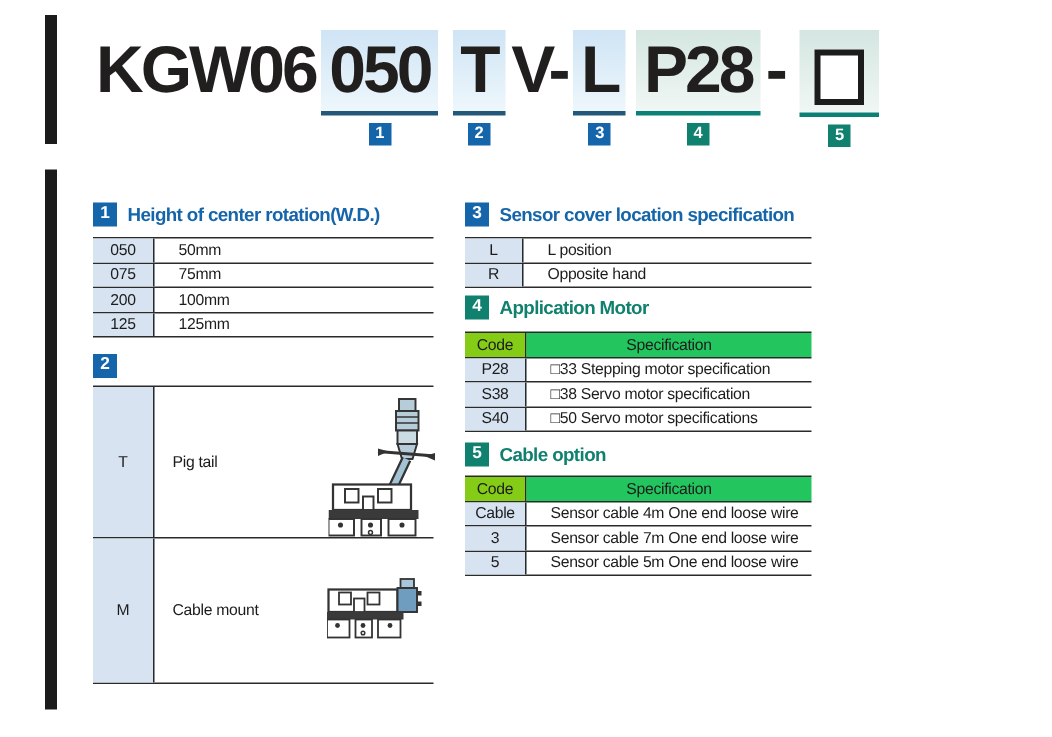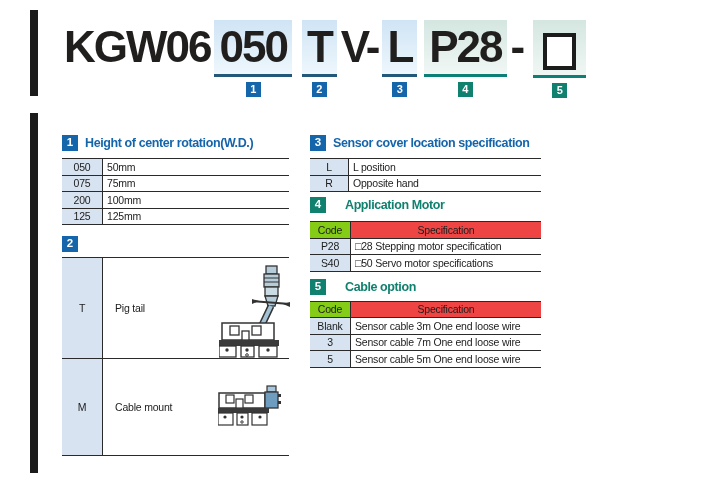--- a/index.html
+++ b/index.html
@@ -37,31 +37,31 @@
 
   .sec-heading { display:flex; align-items:center; gap:7px; height:16px; }
   .sec-num {
     width:16px; height:16px; flex:0 0 16px; color:#fff; font-size:11.5px; font-weight:bold;
     display:flex; align-items:center; justify-content:center; line-height:1;
   }
   .sec-title { font-weight:bold; font-size:12.5px; letter-spacing:-0.4px; white-space:nowrap; }
   .blue-head .sec-num { background:#1565ab; }
   .blue-head .sec-title { color:#1565ab; }
   .teal-head .sec-num { background:#10806f; }
-  .teal-head .sec-title { color:#10806f;margin-left:12px; }
+  .teal-head .sec-title { color:#10806f; }
 
   .spec-table { border-top:1.5px solid #2a2a2a; }
   .trow { display:flex; align-items:stretch; border-bottom:1.5px solid #2a2a2a; height:15.5px; font-size:10.5px; letter-spacing:-0.2px; }
   .cell-code {
     width:40px; flex:0 0 40px; background:#d7e3f1; border-right:1.5px solid #2a2a2a;
     display:flex; align-items:center; justify-content:center;
   }
-  .cell-spec { flex:1; display:flex; align-items:center; padding-left:4px; }
+  .cell-spec { flex:1; display:flex; align-items:center; padding-left:16px; }
   .hdr-row .cell-code { background:#84cc16; }
-  .hdr-row .cell-spec { background:#ef4444; justify-content:center; padding-left:0; }
+  .hdr-row .cell-spec { background:#22c55e; justify-content:center; padding-left:0; }
   .sensor-table .cell-code { width:38px; flex:0 0 38px; }
 
   .m-h1 { margin-top:5px; }
   .m-t1 { margin-top:7px; }
   .m-h2 { margin-top:11px; }
   .m-t2 { margin-top:5px; }
   .m-h4 { margin-top:5px; }
   .m-t4 { margin-top:8px; }
   .m-h5 { margin-top:7px; }
   .m-t5 { margin-top:6px; }
@@ -247,40 +247,44 @@
     <div class="sec-num">4</div>
     <div class="sec-title">Application Motor</div>
   </div>
   <div class="spec-table m-t4">
     <div class="trow hdr-row">
       <div class="cell-code">Code</div>
       <div class="cell-spec">Specification</div>
     </div>
     <div class="trow">
       <div class="cell-code">P28</div>
-      <div class="cell-spec">□28 Stepping motor specification</div>
+      <div class="cell-spec">□33 Stepping motor specification</div>
+    </div>
+    <div class="trow">
+      <div class="cell-code">S38</div>
+      <div class="cell-spec">□38 Servo motor specification</div>
     </div>
     <div class="trow">
       <div class="cell-code">S40</div>
       <div class="cell-spec">□50 Servo motor specifications</div>
     </div>
   </div>
 
   <div class="sec-heading teal-head m-h5">
     <div class="sec-num">5</div>
     <div class="sec-title">Cable option</div>
   </div>
   <div class="spec-table m-t5">
     <div class="trow hdr-row">
       <div class="cell-code">Code</div>
       <div class="cell-spec">Specification</div>
     </div>
     <div class="trow">
-      <div class="cell-code">Blank</div>
-      <div class="cell-spec">Sensor cable 3m One end loose wire</div>
+      <div class="cell-code">Cable</div>
+      <div class="cell-spec">Sensor cable 4m One end loose wire</div>
     </div>
     <div class="trow">
       <div class="cell-code">3</div>
       <div class="cell-spec">Sensor cable 7m One end loose wire</div>
     </div>
     <div class="trow">
       <div class="cell-code">5</div>
       <div class="cell-spec">Sensor cable 5m One end loose wire</div>
     </div>
   </div>

